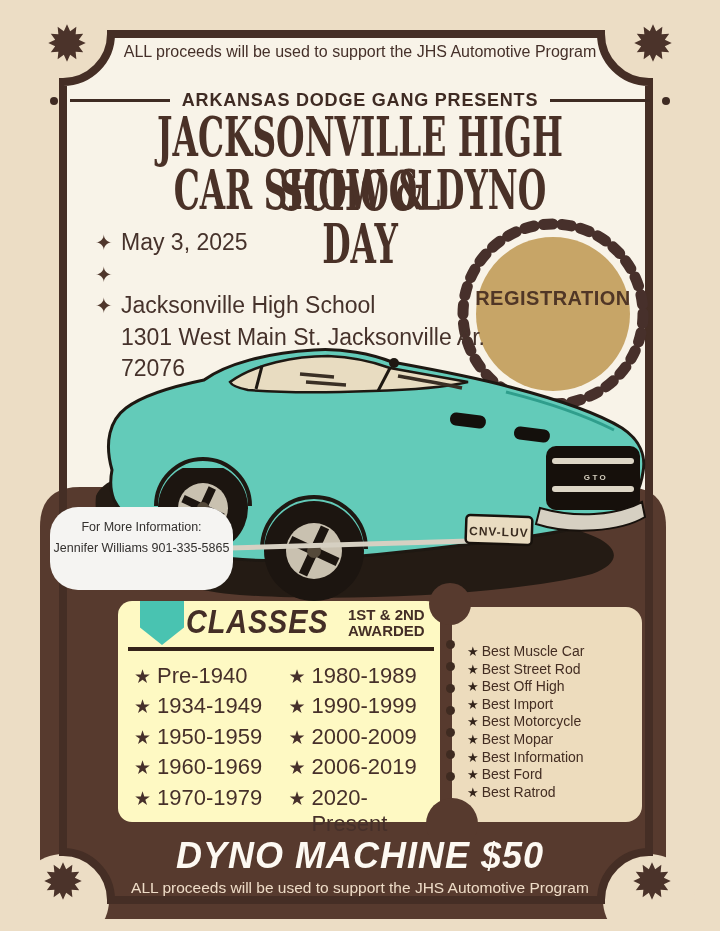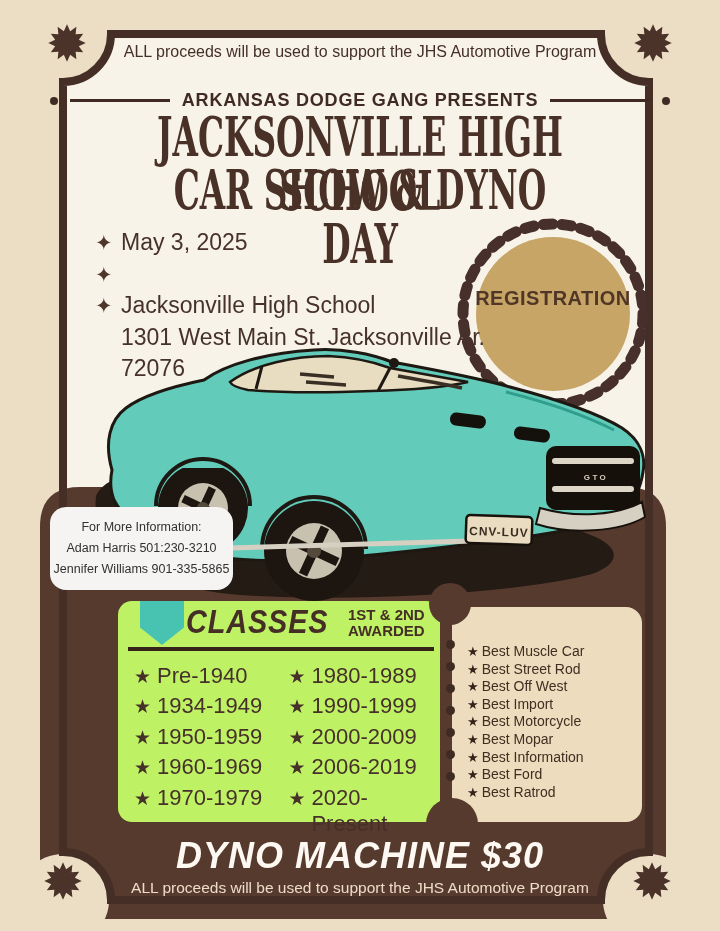--- a/index.html
+++ b/index.html
@@ -29,26 +29,26 @@
   .d-star{width:26px;color:#4f362b;font-size:21px;}
   .d-addr{padding-left:26px;}
 
   
   .badge-label{left:443px;width:220px;top:287px;text-align:center;font-size:20px;
                font-weight:bold;letter-spacing:.5px;color:#503626;}
   .badge-price{left:443px;width:220px;top:321px;text-align:center;font-size:42px;
                font-weight:bold;color:#503626;}
 
   
-  .info-box{left:50px;top:507px;width:183px;height:83px;background:#f5f4f2;border-radius:16px;
+  .info-box{left:50px;top:507px;width:183px;height:83px;background:#f5f4f2;border-radius:28px;
             text-align:center;color:#33302e;font-size:12.5px;line-height:21px;padding-top:10px;
             box-sizing:border-box;white-space:nowrap;}
 
   
-  .classes-box{left:118px;top:601px;width:322px;height:221px;background:#bef264;border-radius:14px;}
+  .classes-box{left:118px;top:601px;width:322px;height:221px;background:#fef9c3;border-radius:14px;}
   .bookmark{left:22px;top:0;width:44px;height:44px;background:#49c3b1;
             clip-path:polygon(0 0,100% 0,100% 60%,50% 100%,0 60%);}
   .classes-heading{left:68px;top:1px;font-size:34px;font-weight:bold;font-style:italic;
                    color:#442e26;letter-spacing:1px;transform:scaleX(.85);transform-origin:left;}
   .award-note{left:230px;top:6px;font-size:15px;font-weight:bold;
               color:#442e26;line-height:16px;}
   .classes-rule{left:10px;top:46px;width:306px;height:4px;background:#352319;}
   .classes-cols{left:16px;top:62px;display:flex;color:#46302a;}
   .c-col1{width:158px;}
   .c-row{display:flex;align-items:baseline;height:30.4px;font-size:22px;}
@@ -166,21 +166,20 @@
       <span>Jacksonville High School</span>
     </div>
     <div class="d-addr">1301 West Main St. Jacksonville Ar.</div>
     <div class="d-addr">72076</div>
   </div>
 
   <div class="abs badge-label">REGISTRATION</div>
 
   <div class="abs info-box">
     <div>For More Information:</div>
-    <div>Adam Harris 501:230-3210</div>
     <div>Jennifer Williams 901-335-5865</div>
   </div>
 
   <div class="abs classes-box">
     <div class="abs bookmark"></div>
     <div class="abs classes-heading">CLASSES</div>
     <div class="abs award-note">
       <div>1ST &amp; 2ND</div>
       <div>AWARDED</div>
     </div>
@@ -237,21 +236,21 @@
     <div class="a-row">
         <span class="a-star">★</span>
         <span>Best Muscle Car</span>
       </div>
     <div class="a-row">
         <span class="a-star">★</span>
         <span>Best Street Rod</span>
       </div>
     <div class="a-row">
         <span class="a-star">★</span>
-        <span>Best Off West</span>
+        <span>Best Off High</span>
       </div>
     <div class="a-row">
         <span class="a-star">★</span>
         <span>Best Import</span>
       </div>
     <div class="a-row">
         <span class="a-star">★</span>
         <span>Best Motorcycle</span>
       </div>
     <div class="a-row">
@@ -275,16 +274,16 @@
   <div class="abs perf-circle" style="left:429px;top:583px;width:42px;height:42px;"></div>
   <div class="abs perf-circle" style="left:426px;top:798px;width:52px;height:52px;"></div>
   <div class="abs perf-dot" style="top:640px;"></div>
   <div class="abs perf-dot" style="top:662px;"></div>
   <div class="abs perf-dot" style="top:684px;"></div>
   <div class="abs perf-dot" style="top:706px;"></div>
   <div class="abs perf-dot" style="top:728px;"></div>
   <div class="abs perf-dot" style="top:750px;"></div>
   <div class="abs perf-dot" style="top:772px;"></div>
 
-  <div class="abs dyno">DYNO MACHINE $30</div>
+  <div class="abs dyno">DYNO MACHINE $50</div>
   <div class="abs bottom-note">ALL proceeds will be used to support the JHS Automotive Program</div>
 
 </div>
 
 </body></html>

